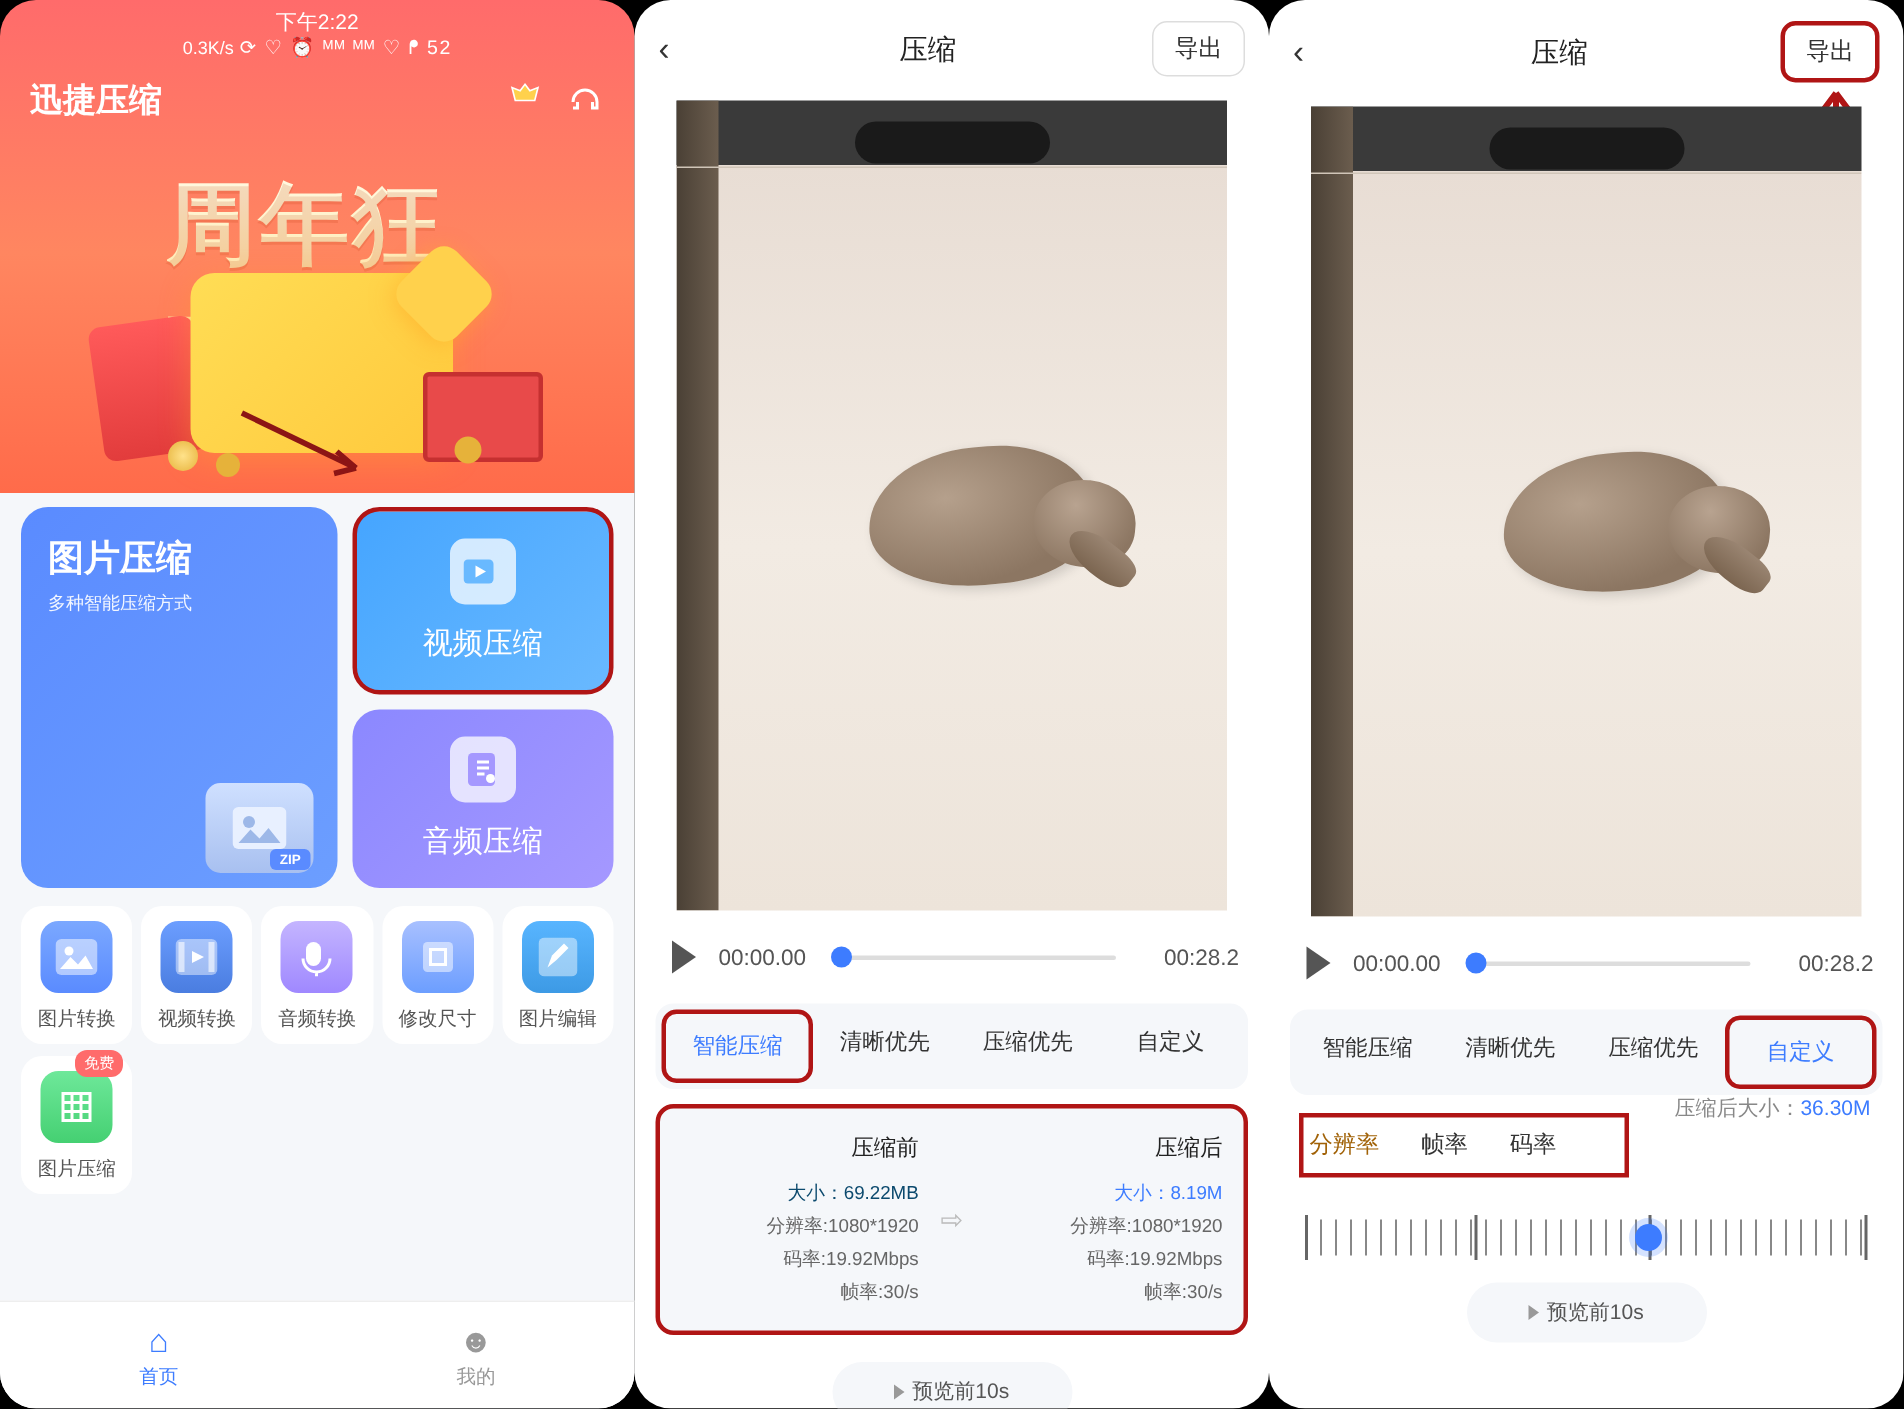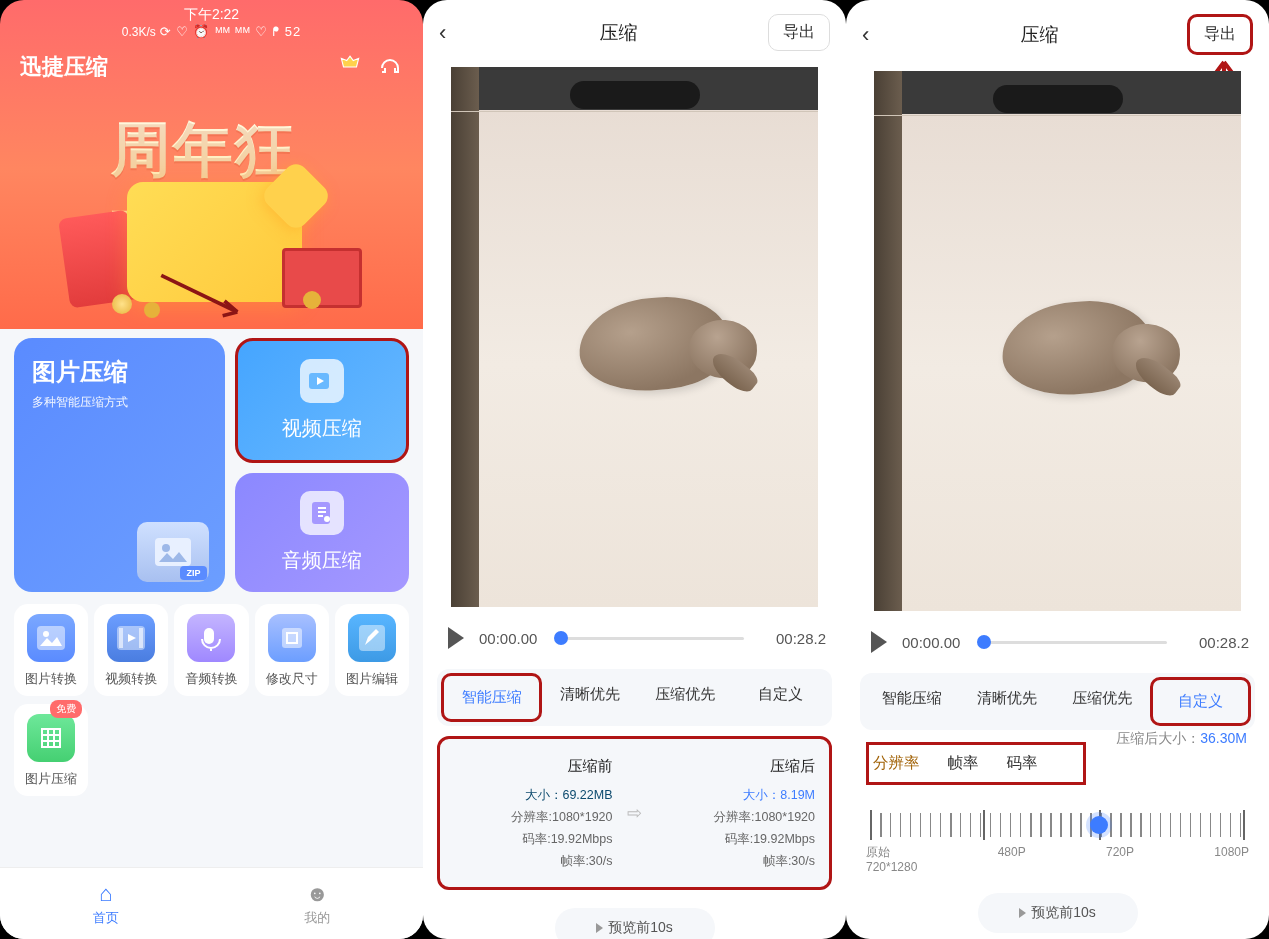--- a/index.html
+++ b/index.html
@@ -366,26 +366,17 @@
   <div class="after-size">
     <span class="lbl">压缩后大小：</span><span class="val">36.30M</span>
   </div>
   <div class="slider-wrap">
     <div class="ticks">
       <div class="tick-major" style="left:30%"></div>
       <div class="tick-major" style="left:61%"></div>
       <div class="slider-thumb"></div>
     </div>
   </div>
-  <div class="res-labels">
-    <div class="orig">
-        <div>原始</div>
-        <div>720*1280</div>
-      </div>
-    <span>480P</span>
-    <span>720P</span>
-    <span>1080P</span>
-  </div>
   <div class="preview-btn">
       <span class="tri"></span>
       <span>预览前10s</span>
     </div>
 </div>
 
 </body></html>

